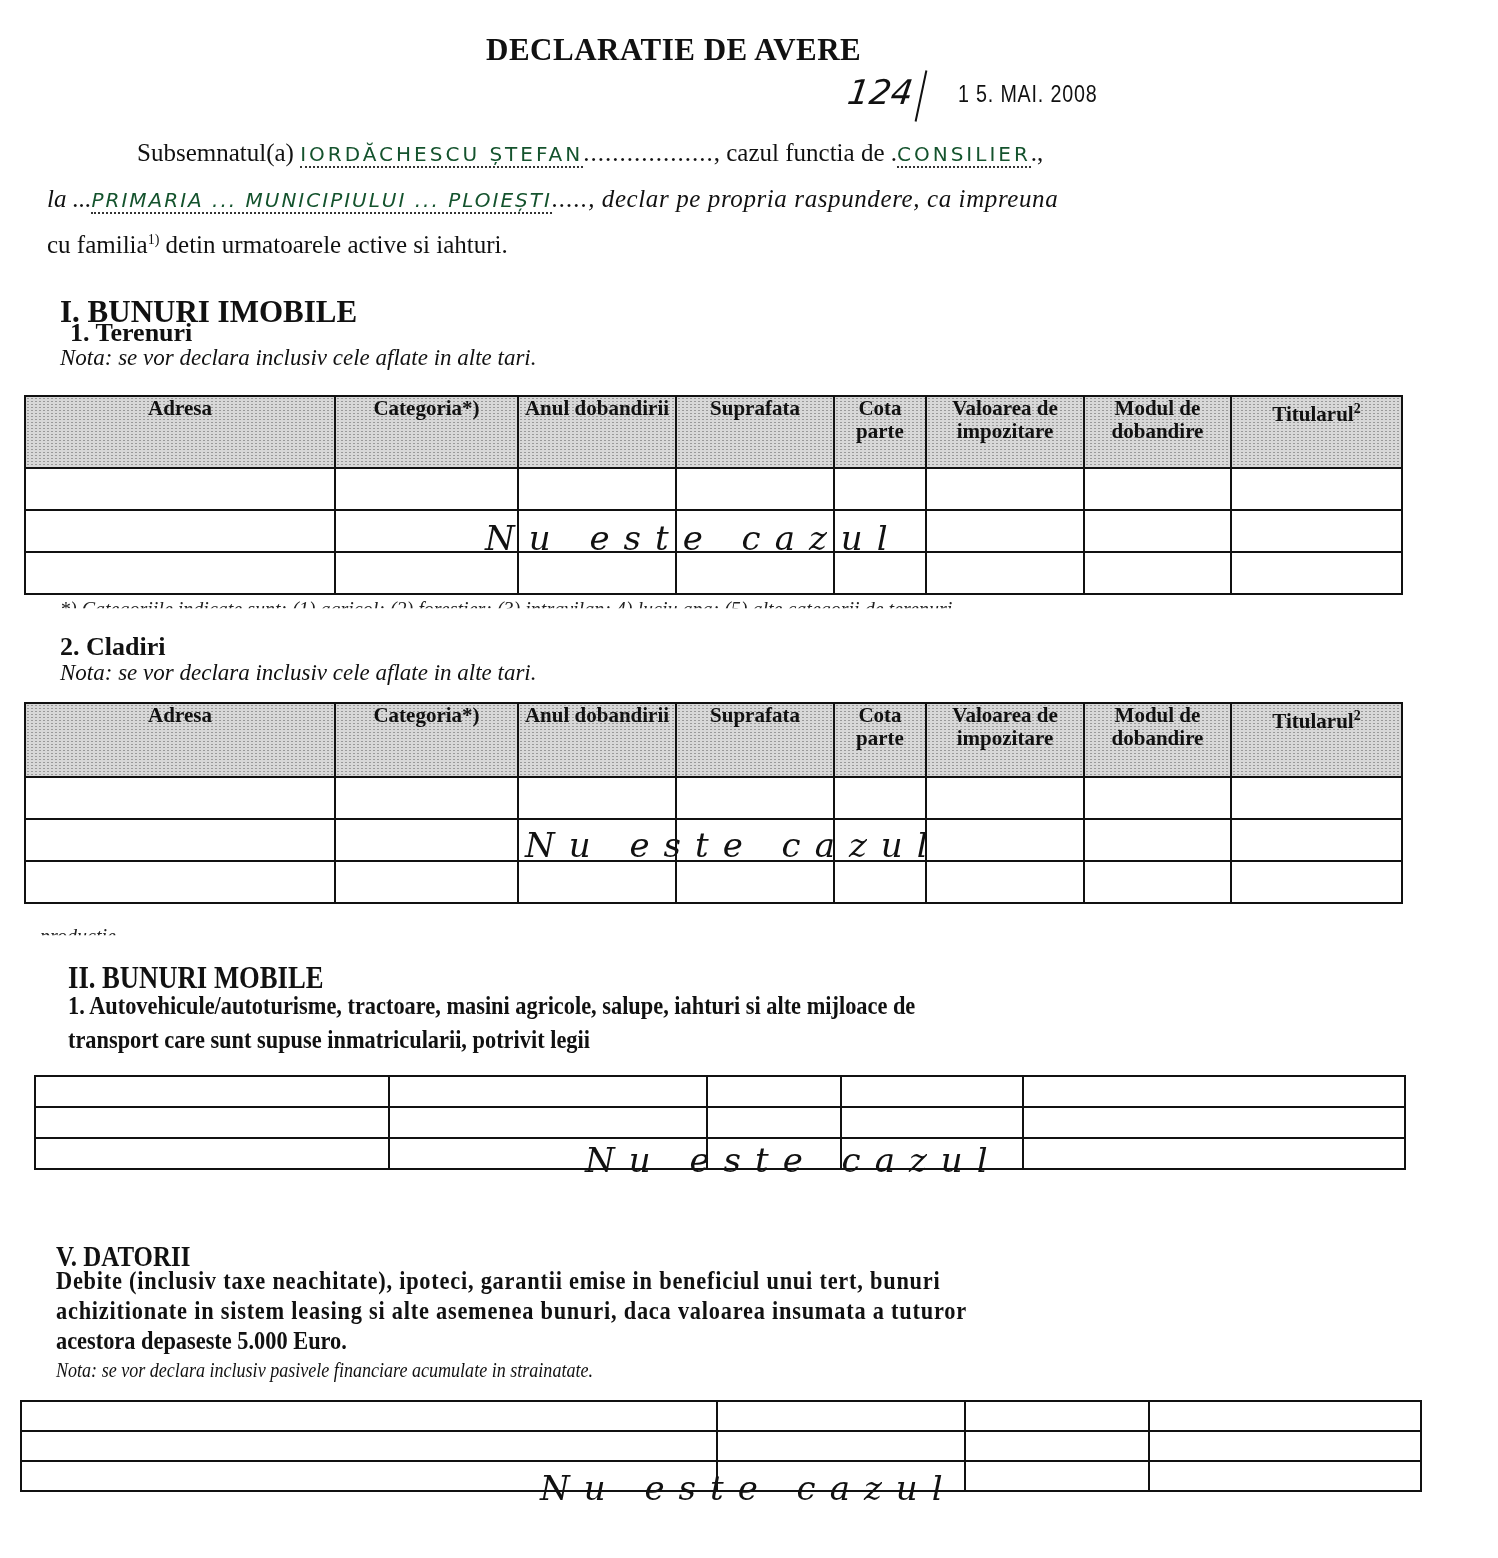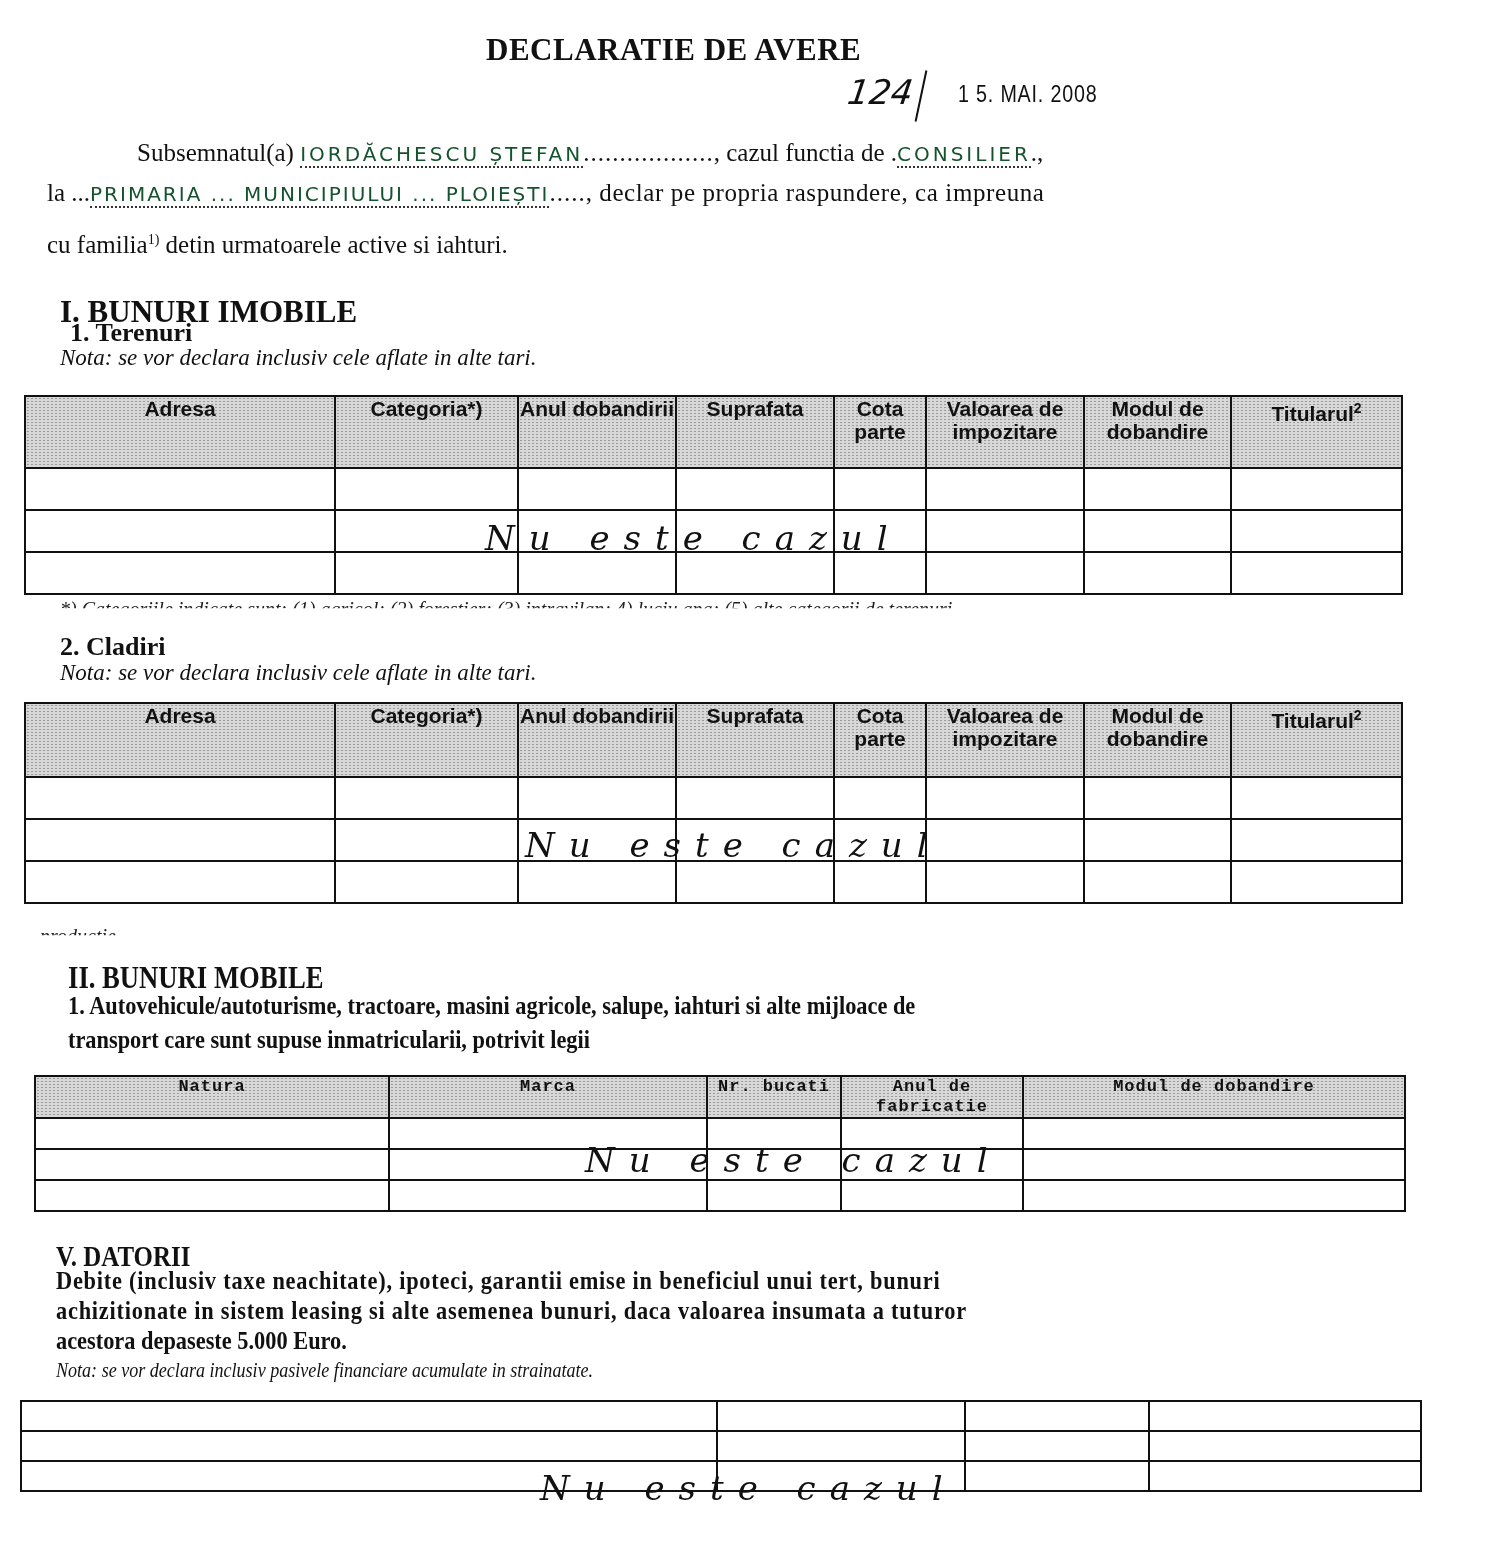--- a/index.html
+++ b/index.html
@@ -19,39 +19,39 @@
   .sup { font-size: 14px; vertical-align: super; }
 
   table.grid { position: absolute; border-collapse: collapse; table-layout: fixed; }
   table.grid td, table.grid th { border: 2px solid #111; padding: 0; vertical-align: top; text-align: center; }
   table.grid th {
     font-weight: bold;
     background-color: #d8d8d8;
     background-image: radial-gradient(#9a9a9a 0.7px, transparent 0.8px);
     background-size: 4px 3px;
   }
-  .serifhead th { font-family: Liberation Sans, sans-serif; font-size: 21px; line-height: 23px; }
+  .serifhead th { font-family: Liberation Serif, serif; font-size: 21px; line-height: 23px; }
   .monohead th { font-family: "Liberation Mono", monospace; font-size: 17px; line-height: 20px; font-weight: normal; letter-spacing: 1px; }
   .cellhand { position: absolute; font-family: "DejaVu Serif", serif; font-style: italic; font-size: 34px; letter-spacing: 14px; color: #111; white-space: nowrap; }
   .footcut { font-size: 20px; font-style: italic; color: #222; clip-path: inset(0 0 55% 0); white-space: nowrap; }
 </style>
 </head>
 <body>
 
 <div class="abs title">DECLARATIE DE AVERE</div>
 <div class="abs regno">124</div>
 <div class="abs regslash"></div>
 <div class="abs stamp">1 5. MAI. 2008</div>
 
 <div class="abs para" style="left:137px; top:140px;">
   <span>Subsemnatul(a)</span>
   <span class="hand" style="border-bottom:2px dotted #333;">IORDĂCHESCU   ȘTEFAN</span><span class="dots">..................</span><span>, cazul functia de</span>
   <span>.</span><span class="hand" style="border-bottom:2px dotted #333;">CONSILIER</span><span>.,</span>
 </div>
-<div class="abs para" style="left:47px; top:180px;">
+<div class="abs para" style="left:47px; top:186px;font-style:italic;">
   <span>la ...</span><span class="hand" style="border-bottom:2px dotted #333; letter-spacing:2px;">PRIMARIA ... MUNICIPIULUI ... PLOIEȘTI</span><span class="dots">.....</span><span style="letter-spacing:0.6px;">, declar pe propria raspundere, ca impreuna</span>
 </div>
 <div class="abs para" style="left:47px; top:232px;">
   <span>cu familia</span><span class="sup">1)</span><span> detin urmatoarele active si iahturi.</span>
 </div>
 
 <div class="abs h1" style="left:60px; top:280px;margin-top:14px;">I. BUNURI IMOBILE</div>
 <div class="abs h2" style="left:70px; top:318px;text-align:right;">1. Terenuri</div>
 <div class="abs note" style="left:60px; top:345px;">Nota: se vor declara inclusiv cele aflate in alte tari.</div>
 
@@ -178,27 +178,20 @@
 
 <table class="grid monohead" style="left:34px; top:1075px; width:1370px;">
   <colgroup>
       <col style="width:354px">
       <col style="width:318px">
       <col style="width:134px">
       <col style="width:182px">
       <col style="width:382px">
     </colgroup>
   <tbody>
-      <tr style="height:42px">
-    <th>Natura</th>
-    <th>Marca</th>
-    <th>Nr. bucati</th>
-    <th>Anul de fabricatie</th>
-    <th>Modul de dobandire</th>
-  </tr>
   <tr style="height:31px">
         <td></td>
         <td></td>
         <td></td>
         <td></td>
         <td></td>
       </tr>
   <tr style="height:31px">
         <td></td>
         <td></td>

